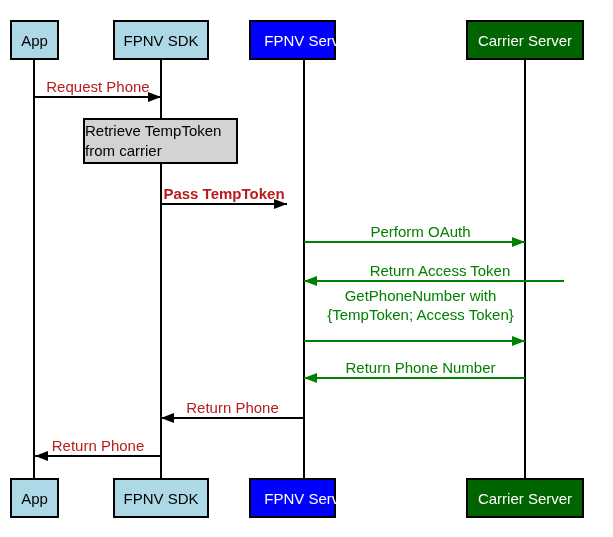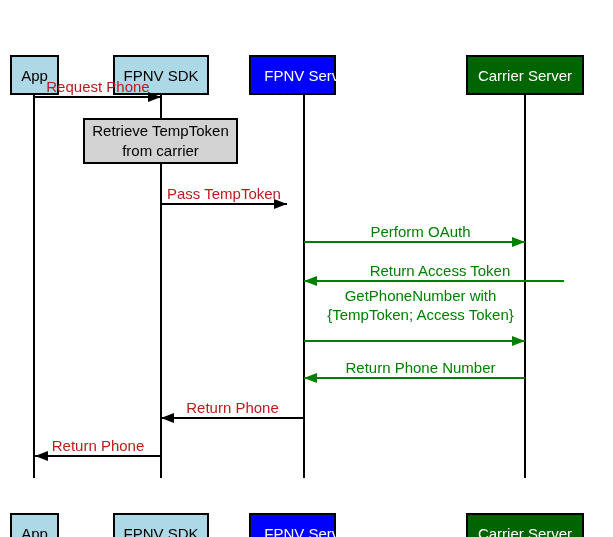--- a/index.html
+++ b/index.html
@@ -20,21 +20,20 @@
     position: absolute;
     height: 40px;
     box-sizing: border-box;
     border: 2px solid #000000;
     display: flex;
     align-items: center;
     justify-content: center;
     font-size: 15px;
     line-height: 19px;
     white-space: nowrap;
-    margin-top: 35px;
   }
   .actor.top    { top: 20px; }
   .actor.bottom { top: 478px; }
   .fill-lightblue { background: #ADD8E6; color: #000000; }
   .fill-blue      { background: #0000FF; color: #FFFFFF; }
   .fill-darkgreen { background: #006400; color: #FFFFFF; }
   .a-app     { left: 10px;  width: 49px;  }
   .a-sdk     { left: 113px; width: 96px;  }
   .a-server  { left: 249px; width: 87px; padding-left: 32px; }
   .a-carrier { left: 466px; width: 118px; }
@@ -57,21 +56,20 @@
     top: 118px;
     width: 155px;
     height: 46px;
     box-sizing: border-box;
     border: 2px solid #000000;
     background: #D3D3D3;
     color: #000000;
     display: flex;
     align-items: center;
     justify-content: center;
-    text-align: center;
     font-size: 15px;
     line-height: 20px;
     z-index: 3;
   }
   
   .msg {
     position: absolute;
     z-index: 2;
   }
   .msg-label {
@@ -104,21 +102,21 @@
   .arrowhead.left {
     left: 0;
     border-top: 5px solid transparent;
     border-bottom: 5px solid transparent;
     border-right: 13px solid #000000;
   }
   .msg.green .arrowhead.right { border-left-color: #008000; }
   .msg.green .arrowhead.left  { border-right-color: #008000; }
   
   .m0 { left: 35px;  width: 126px; top: 77px;  }
-  .m1 { left: 161px; width: 126px; top: 184px; }
+  .m1 { left: 161px; width: 126px; top: 184px; font-weight: bold; }
   .m2 { left: 304px; width: 221px; top: 222px; }
   .m3 { left: 304px; width: 260px; top: 261px; }
   .m4 { left: 304px; width: 221px; top: 286px; }
   .m5 { left: 304px; width: 221px; top: 358px; }
   .m6 { left: 161px; width: 143px; top: 398px; }
   .m7 { left: 35px;  width: 126px; top: 436px; }
 </style>
 </head>
 <body>
 

